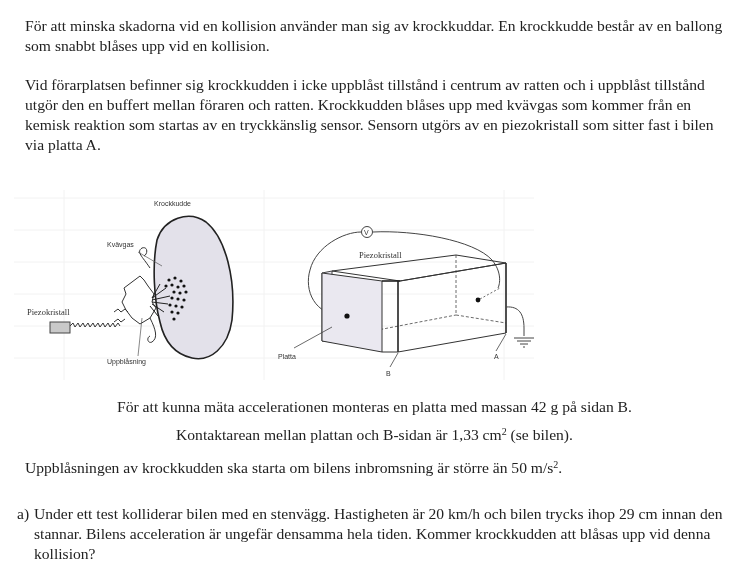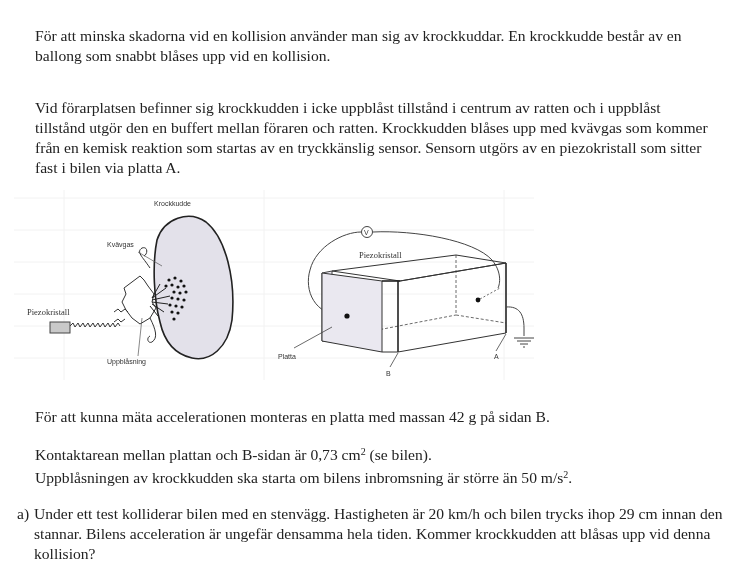--- a/index.html
+++ b/index.html
@@ -1,22 +1,22 @@
 <!DOCTYPE html>
 <html><head>
 <meta charset="utf-8">
 <style>
   html, body { margin: 0; padding: 0; background: #ffffff; }
   body { width: 744px; height: 577px; position: relative; overflow: hidden;
          font-family: "Liberation Serif", "DejaVu Serif", serif; color: #222; }
   .para { position: absolute; left: 17px; width: 715px; font-size: 15.6px; line-height: 20px; }
-  .para p { margin: 18px; }
+  .para p { margin: 8px; }
   #p1 { top: 8px; }
-  #p2 { top: 80px; }
-  #p3 { top: 389px; }
+  #p2 { top: 67px; }
+  #p3 { top: 389px; text-align: center; }
   #p4 { top: 450px; }
   #qa { position: absolute; top: 504px; left: 17px; width: 715px; font-size: 15.6px; line-height: 20px; }
   #qa .lbl { position: absolute; left: 0; top: 0; }
   #qa .txt { margin-left: 17px; }
   sup { font-size: 10px; vertical-align: 5px; line-height: 0; }
   #figure { position: absolute; left: 14px; top: 190px; width: 560px; height: 192px; }
   #figure svg { position: absolute; left: 0; top: 0; }
   .flbl { font-family: "Liberation Sans", "DejaVu Sans", sans-serif; font-size: 7px; fill: #333; }
   .flbl-serif { font-family: "Liberation Serif", "DejaVu Serif", serif; font-size: 8.5px; fill: #333; }
 </style>
@@ -143,21 +143,21 @@
       <text class="flbl-serif" x="345" y="68">Piezokristall</text>
       <text class="flbl" x="264" y="169">Platta</text>
       <text class="flbl" x="372" y="186">B</text>
       <text class="flbl" x="480" y="169">A</text>
     </g>
   </svg>
 </div>
 
 <div class="para" id="p3">
   <p>För att kunna mäta accelerationen monteras en platta med massan 42 g på sidan B.</p>
-  <p><span>Kontaktarean mellan plattan och B-sidan är 0,73 cm</span><sup>2</sup><span> (se bilen).</span></p>
+  <p><span>Kontaktarean mellan plattan och B-sidan är 1,33 cm</span><sup>2</sup><span> (se bilen).</span></p>
 </div>
 
 <div class="para" id="p4">
   <p><span>Uppblåsningen av krockkudden ska starta om bilens inbromsning är större än 50 m/s</span><sup>2</sup><span>.</span></p>
 </div>
 
 <div id="qa">
   <span class="lbl">a)</span>
   <div class="txt">Under ett test kolliderar bilen med en stenvägg. Hastigheten är 20 km/h och bilen trycks ihop 29 cm innan den stannar. Bilens acceleration är ungefär densamma hela tiden. Kommer krockkudden att blåsas upp vid denna kollision?</div>
 </div>

